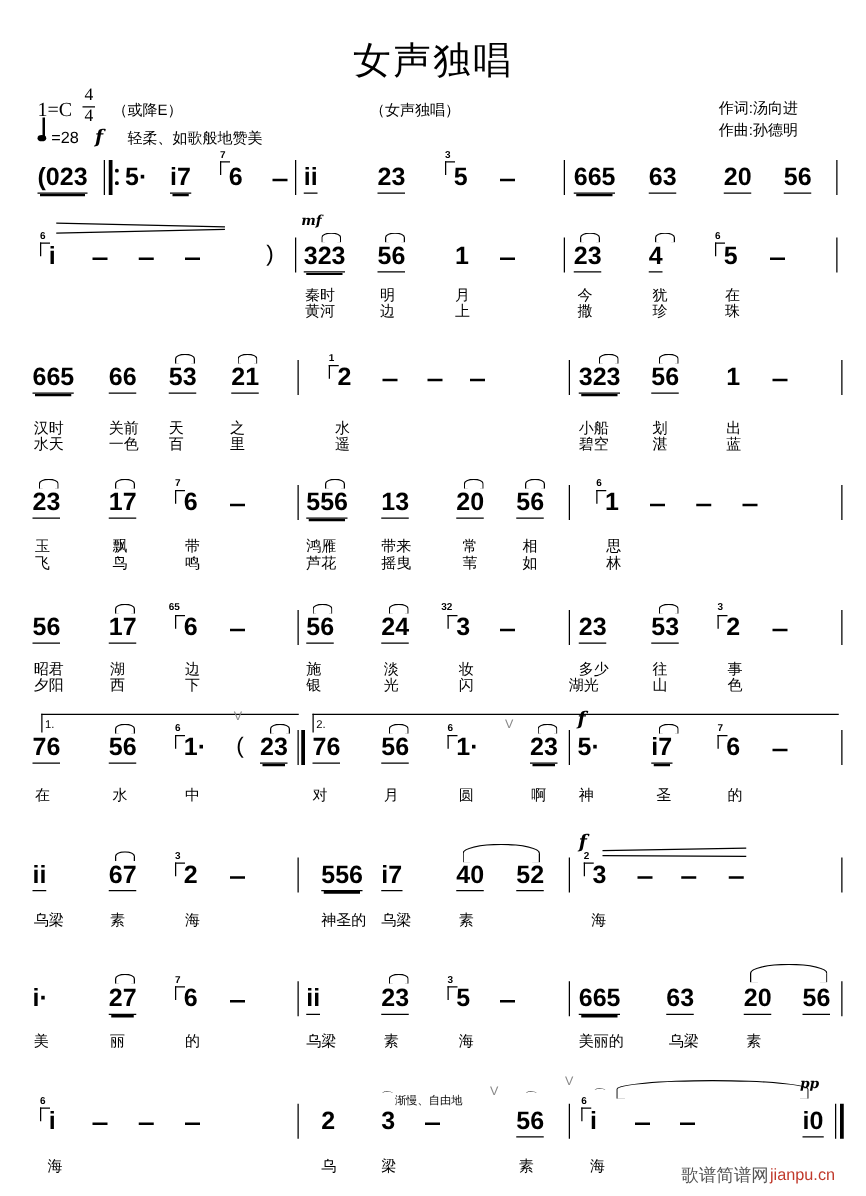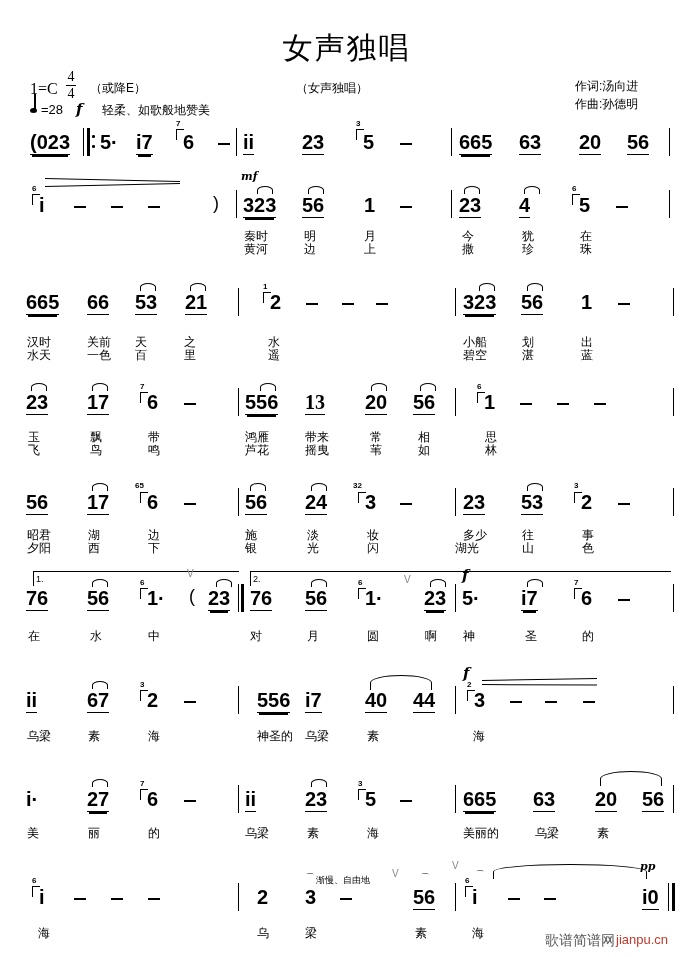--- a/index.html
+++ b/index.html
@@ -163,21 +163,21 @@
   <div class="note u1" style="left:26px;top:391px;">23</div>
   <div class="slur" style="left:92px;top:383px;width:14px;height:7px;"></div>
   <div class="note u1" style="left:87px;top:391px;">17</div>
   <div class="grace" style="left:140px;top:382px;">7</div>
   <div class="graceStem" style="left:140px;top:392px;"></div>
   <div class="note" style="left:147px;top:391px;">6</div>
   <div class="dash" style="left:184px;top:403px;"></div>
   <div class="bar" style="left:238px;top:388px;height:28px;"></div>
   <div class="slur" style="left:260px;top:383px;width:14px;height:7px;"></div>
   <div class="note u2" style="left:245px;top:391px;">556</div>
-  <div class="note u1" style="left:305px;top:391px;font-family:Liberation Serif, serif;">13</div>
+  <div class="note u1" style="left:305px;top:391px;">13</div>
   <div class="slur" style="left:371px;top:383px;width:14px;height:7px;"></div>
   <div class="note u1" style="left:365px;top:391px;">20</div>
   <div class="slur" style="left:420px;top:383px;width:14px;height:7px;"></div>
   <div class="note u1" style="left:413px;top:391px;">56</div>
   <div class="bar" style="left:455px;top:388px;height:28px;"></div>
   <div class="grace" style="left:477px;top:382px;">6</div>
   <div class="graceStem" style="left:477px;top:392px;"></div>
   <div class="note" style="left:484px;top:391px;">1</div>
   <div class="dash" style="left:520px;top:403px;"></div>
   <div class="dash" style="left:557px;top:403px;"></div>
@@ -301,21 +301,21 @@
   <div class="note u1" style="left:87px;top:689px;">67</div>
   <div class="grace" style="left:140px;top:680px;">3</div>
   <div class="graceStem" style="left:140px;top:690px;"></div>
   <div class="note" style="left:147px;top:689px;">2</div>
   <div class="dash" style="left:184px;top:701px;"></div>
   <div class="bar" style="left:238px;top:686px;height:28px;"></div>
   <div class="note u2" style="left:257px;top:689px;">556</div>
   <div class="note u1" style="left:305px;top:689px;">i7</div>
   <div class="slur" style="left:370px;top:675px;width:60px;height:14px;"></div>
   <div class="note u1" style="left:365px;top:689px;">40</div>
-  <div class="note u1" style="left:413px;top:689px;">44</div>
+  <div class="note u1" style="left:413px;top:689px;">52</div>
   <div class="bar" style="left:455px;top:686px;height:28px;"></div>
   <div class="abs dyn" style="left:463px;top:664px;">f</div>
   <div class="hair" style="left:482px;top:680px;width:115px;transform:rotate(-1deg);"></div>
   <div class="hair" style="left:482px;top:684px;width:115px;transform:rotate(0.3deg);"></div>
   <div class="grace" style="left:467px;top:680px;">2</div>
   <div class="graceStem" style="left:467px;top:690px;"></div>
   <div class="note" style="left:474px;top:689px;">3</div>
   <div class="dash" style="left:510px;top:701px;"></div>
   <div class="dash" style="left:545px;top:701px;"></div>
   <div class="dash" style="left:583px;top:701px;"></div>

